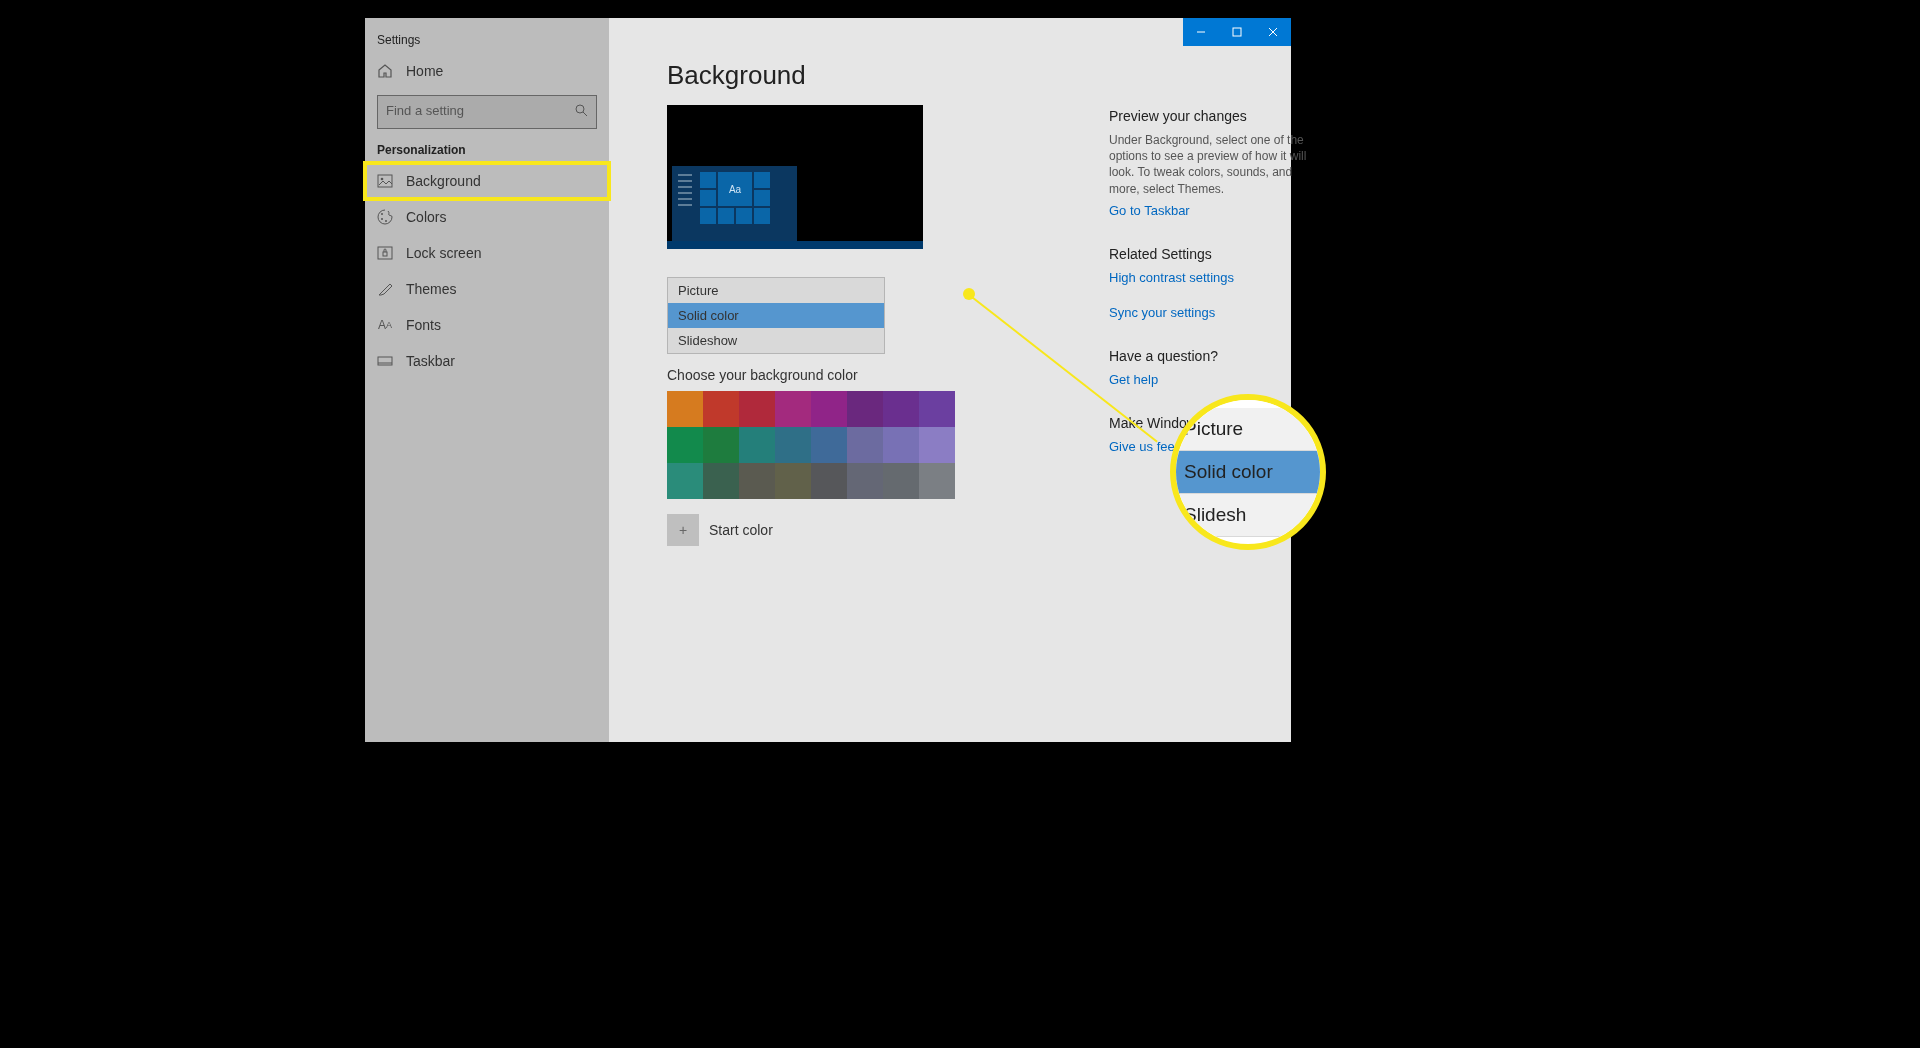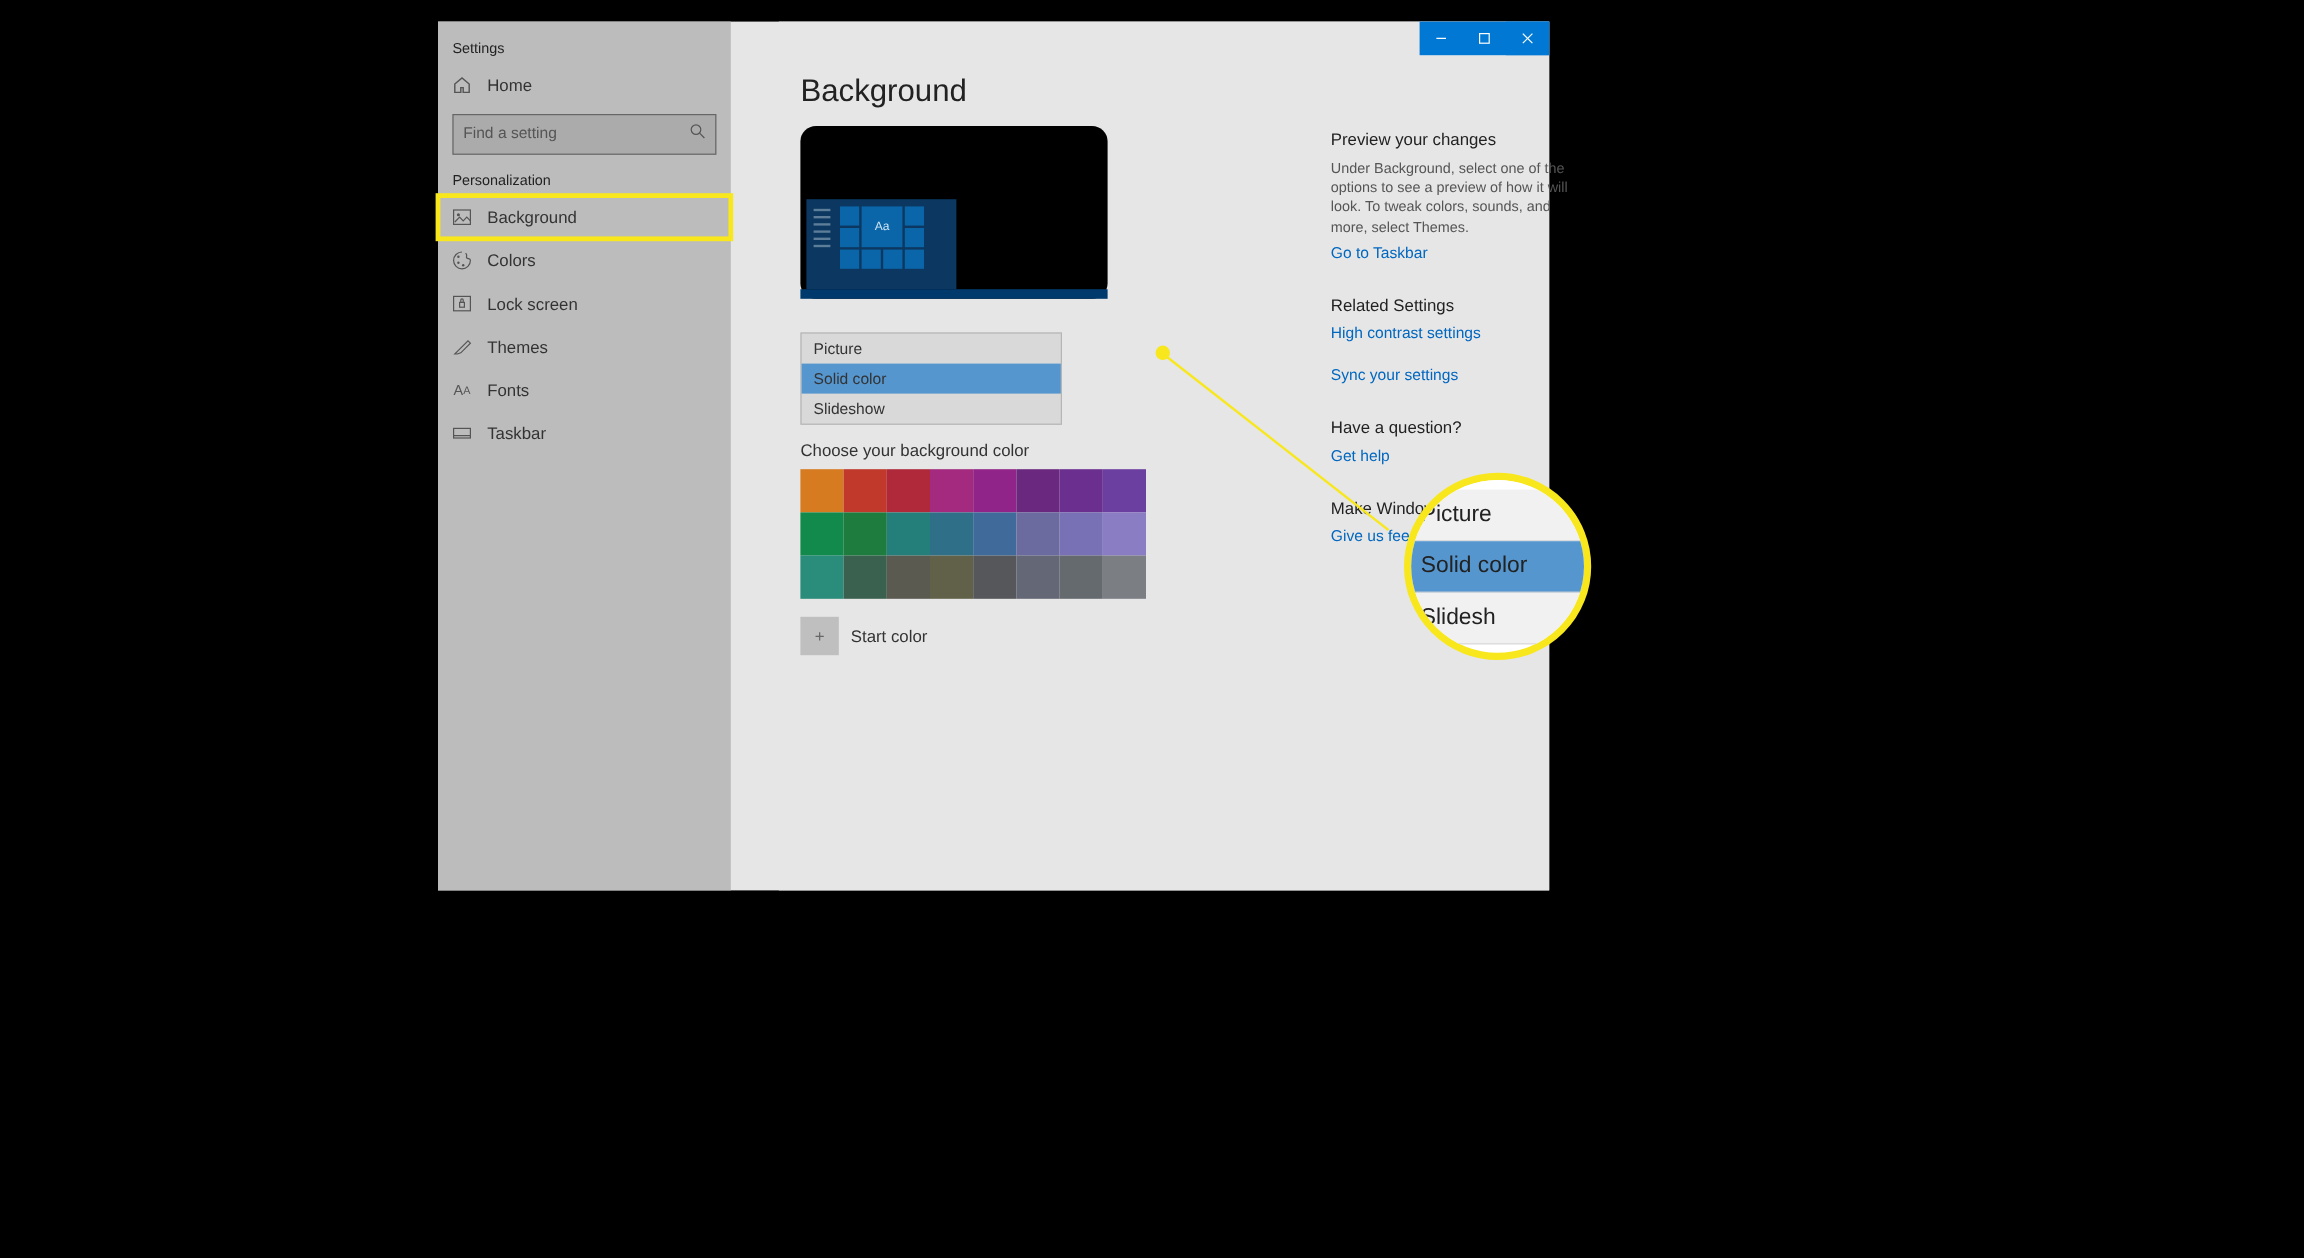--- a/index.html
+++ b/index.html
@@ -5,30 +5,30 @@
 * { margin: 0; padding: 0; box-sizing: border-box; font-family: "Segoe UI", sans-serif; }
 body { background: #000; width: 1920px; height: 1048px; position: relative; }
 .window { position: absolute; left: 365px; top: 18px; width: 926px; height: 724px; background: #e6e6e6; display: flex; gap: 40px; }
 .sidebar { width: 244px; background: #bcbcbc; display: flex; flex-direction: column; }
 .title { font-size: 12px; padding: 15px 12px 8px; color: #222; }
 .home-row { display: flex; gap: 13px; padding: 8px 12px; font-size: 14px; color: #333; cursor: pointer; }
 .home-row .icon { width: 16px; height:16px; display:inline-flex; align-items:center; justify-content:center; }
 .search { margin: 8px 12px 14px; background: #ababab; border: 1px solid #666; display:flex; align-items:flex-start; padding: 7px 8px; }
 .search input { background: transparent; border: none; flex:1; font-size:13px; color:#444; outline:none; }
 .search input::placeholder { color:#555; }
-.section-label { font-size: 12px; padding: 0 12px 6px; color:#222; font-weight:400; }
+.section-label { font-size: 12px; padding: 0 12px 6px; color:#222; font-weight:700; }
 .nav-item { display:flex; align-items:center; gap: 13px; padding: 10px 12px; font-size:14px; color:#333; cursor:pointer; }
 .nav-item .icon { width:16px; height:16px; display:inline-flex; align-items:center; justify-content:center; font-size:14px;}
 .nav-item.highlighted { outline: 4px solid #f8e71c; outline-offset: -2px; }
 .main { flex:1; background: #e6e6e6; position: relative; padding: 0; }
 .titlebar { position:absolute; top:0; right:0; display:flex; background:#0078d4; }
 .tb-btn { width: 36px; height: 28px; display:flex; align-items:center; justify-content:center; color:#fff; font-size:11px; cursor:pointer; }
 .tb-btn:last-child { background:#0078d4; }
 .page-title { font-size: 26px; font-weight: 400; color:#222; padding: 42px 0 14px 18px; }
-.preview-box { margin-left:18px; width:256px; height:144px; background:#000; position:relative;border-radius:13px; }
+.preview-box { margin-left:18px; width:256px; height:144px; background:#000; position:relative; }
 .preview-taskbar { position:absolute; bottom:0; left:0; right:0; height:8px; background:#003a6c; }
 .preview-start { position:absolute; bottom:8px; left:5px; width:125px; height:75px; background:#0b3760; }
 .preview-tiles { position:absolute; left:28px; top:6px; display:grid; grid-template-columns: repeat(4, 16px); grid-auto-rows:16px; gap:2px;}
 .tile { background:#0a66a8; }
 .tile.big { grid-column: span 2; grid-row: span 2; display:flex; align-items:center; justify-content:center; color:#cfe4f4; font-size:10px;}
 .preview-list { position:absolute; left:6px; top:8px; display:flex; flex-direction:column; gap:4px;}
 .pl { width:14px; height:2px; background:#5d7d98;}
 .dropdown { margin: 28px 0 0 18px; width:218px; background:#d9d9d9; border:1px solid #b5b5b5; }
 .dd-option { padding: 5px 10px; font-size: 13px; color:#333; cursor:pointer; }
 .dd-option.selected { background:#5596cf; }

